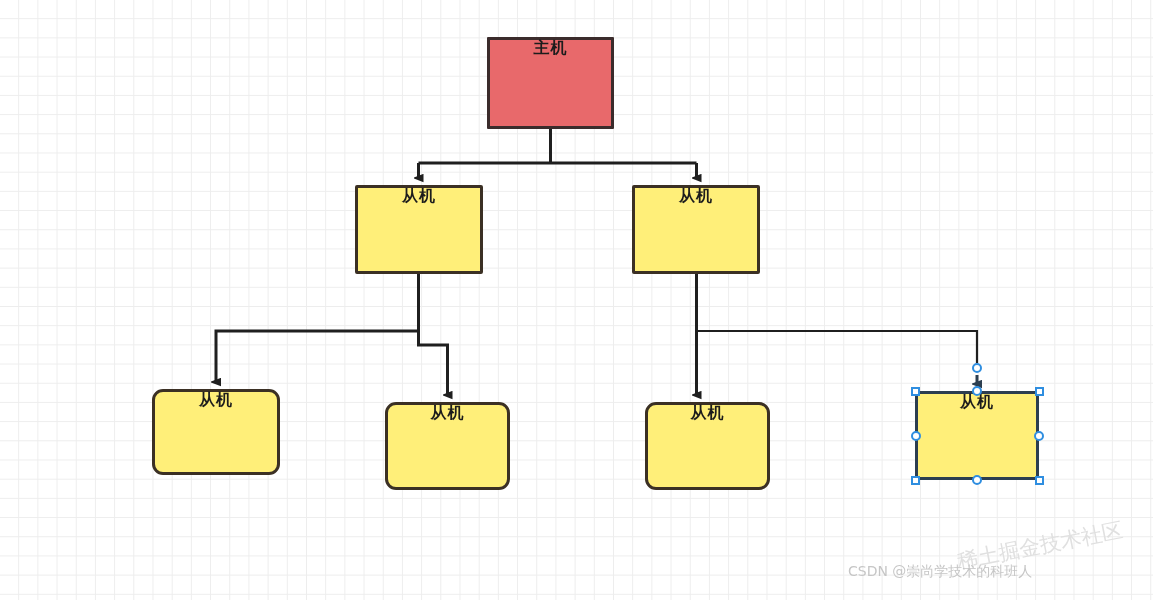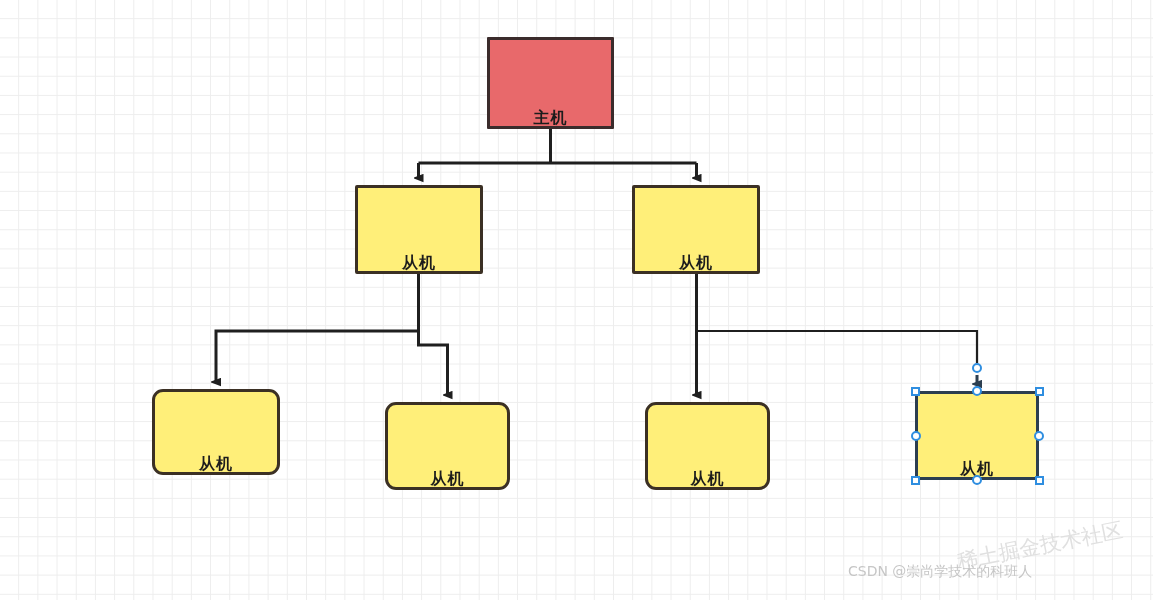--- a/index.html
+++ b/index.html
@@ -24,21 +24,21 @@
     position: absolute;
     left: 0; top: 0;
     width: 1153px;
     height: 600px;
     pointer-events: none;
   }
   .node {
     position: absolute;
     box-sizing: border-box;
     display: flex;
-    align-items: flex-end;
+    align-items: flex-start;
     justify-content: center;
   }
   .node-label {
     font-size: 16px;
     font-weight: bold;
     color: #1c1c1c;
     letter-spacing: 1px;
     line-height: 1;
     user-select: none;
   }

